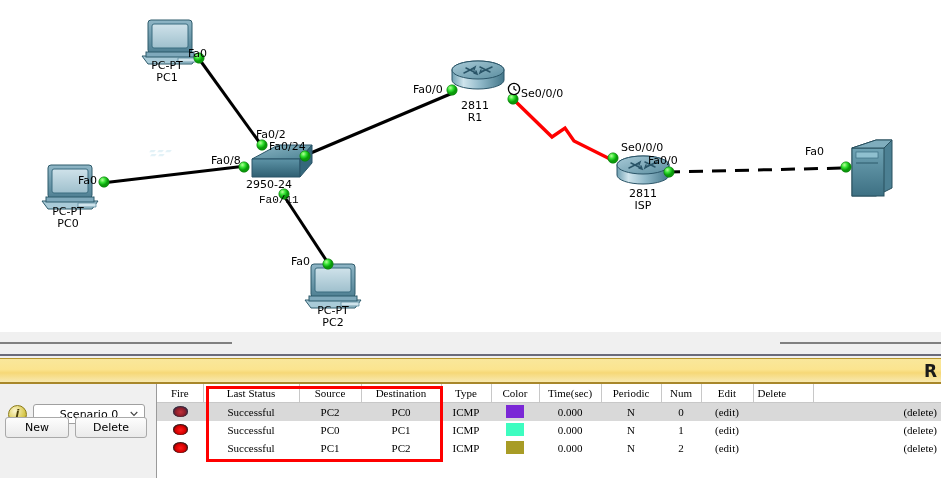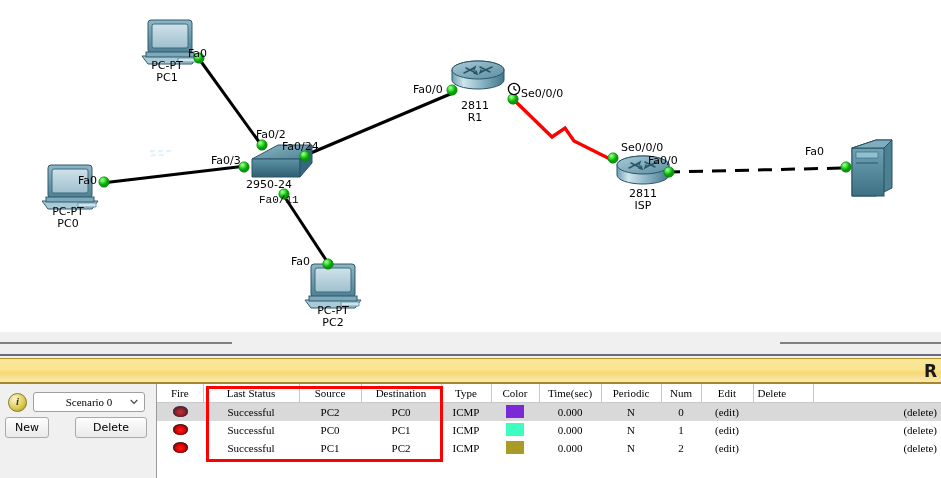--- a/index.html
+++ b/index.html
@@ -33,34 +33,34 @@
     box-sizing:border-box;
   }
   #titlebar .title-r{
     position:absolute;right:4px;top:2px;font-weight:bold;font-size:17px;color:#1a1a1a;
     font-family:"DejaVu Sans","Liberation Sans",sans-serif;
   }
   
   #bottom{position:absolute;left:0;top:384px;width:941px;height:94px;background:#fff;}
   #left-pane{position:absolute;left:0;top:0;width:157px;height:94px;background:#f0f0f0;
     border-right:1px solid #9a9a9a;box-sizing:border-box;}
-  .scn-row{position:absolute;left:8px;top:8px;display:flex;align-items:center;gap:6px;font-family:Liberation Serif, serif;}
+  .scn-row{position:absolute;left:8px;top:20px;display:flex;align-items:center;gap:6px;}
   .info-icon{width:17px;height:17px;border-radius:50%;
     background:radial-gradient(circle at 35% 30%,#fdf7d0,#d8c84e 60%,#9d8a1d);
     border:1px solid #8b7a16;position:relative;display:inline-block;}
   .info-icon::after{content:"i";position:absolute;left:0;right:0;top:0;text-align:center;
     font-size:11px;line-height:15px;color:#4a3f08;font-style:italic;font-weight:bold;}
   .combo{width:112px;height:20px;background:#fff;border:1px solid #a0a0a0;border-radius:3px;
     display:flex;align-items:center;justify-content:center;position:relative;box-sizing:border-box;}
   .combo .cval{font-size:11px;color:#000;}
   .combo .chev{position:absolute;right:6px;top:5px;width:8px;height:8px;}
   .btn{background:linear-gradient(to bottom,#fdfdfd,#eaeaea);border:1px solid #a9a9a9;border-radius:3px;
     font-size:11px;color:#000;display:flex;align-items:center;justify-content:center;
     box-sizing:border-box;cursor:default;}
-  #btn-new{position:absolute;left:5px;top:33px;width:44px;height:21px;}
+  #btn-new{position:absolute;left:5px;top:33px;width:64px;height:21px;}
   #btn-delete{position:absolute;left:75px;top:33px;width:72px;height:21px;}
   #btn-toggle{position:absolute;left:5px;top:60px;width:142px;height:22px;}
   
   #table-wrap{position:absolute;left:157px;top:0;width:784px;height:94px;background:#fff;font-family:Liberation Serif, serif;}
   table.pdu{border-collapse:collapse;width:784px;table-layout:fixed;}
   table.pdu th{
     font-weight:normal;font-size:11px;color:#000;height:18px;
     border-right:1px solid #c8c8c8;border-bottom:1px solid #c8c8c8;
     padding:0 4px;text-align:center;background:#fff;
   }
@@ -252,23 +252,23 @@
     <span>R1</span>
   </div>
   <div class="dev-label" style="left:593px;top:188px;width:100px;">
     <span>2811</span><br>
     <span>ISP</span>
   </div>
 
   <div class="port-label" style="left:188px;top:48px;">Fa0</div>
   <div class="port-label" style="left:78px;top:175px;">Fa0</div>
   <div class="port-label" style="left:291px;top:256px;">Fa0</div>
-  <div class="port-label" style="left:211px;top:155px;">Fa0/3</div>
+  <div class="port-label" style="left:211px;top:155px;">Fa0/8</div>
   <div class="port-label" style="left:256px;top:129px;">Fa0/2</div>
-  <div class="port-label" style="left:282px;top:141px;">Fa0/24</div>
+  <div class="port-label" style="left:269px;top:141px;">Fa0/24</div>
   <div class="port-label" style="left:259px;top:194px;font-family:Liberation Mono, monospace;">Fa0/11</div>
   <div class="port-label" style="left:413px;top:84px;">Fa0/0</div>
   <div class="port-label" style="left:521px;top:88px;">Se0/0/0</div>
   <div class="port-label" style="left:621px;top:142px;">Se0/0/0</div>
   <div class="port-label" style="left:648px;top:155px;">Fa0/0</div>
   <div class="port-label" style="left:805px;top:146px;">Fa0</div>
   <div class="port-label" style="left:246px;top:179px;text-align:center;">2950-24</div>
 </div>
 
 <div id="splitter">

